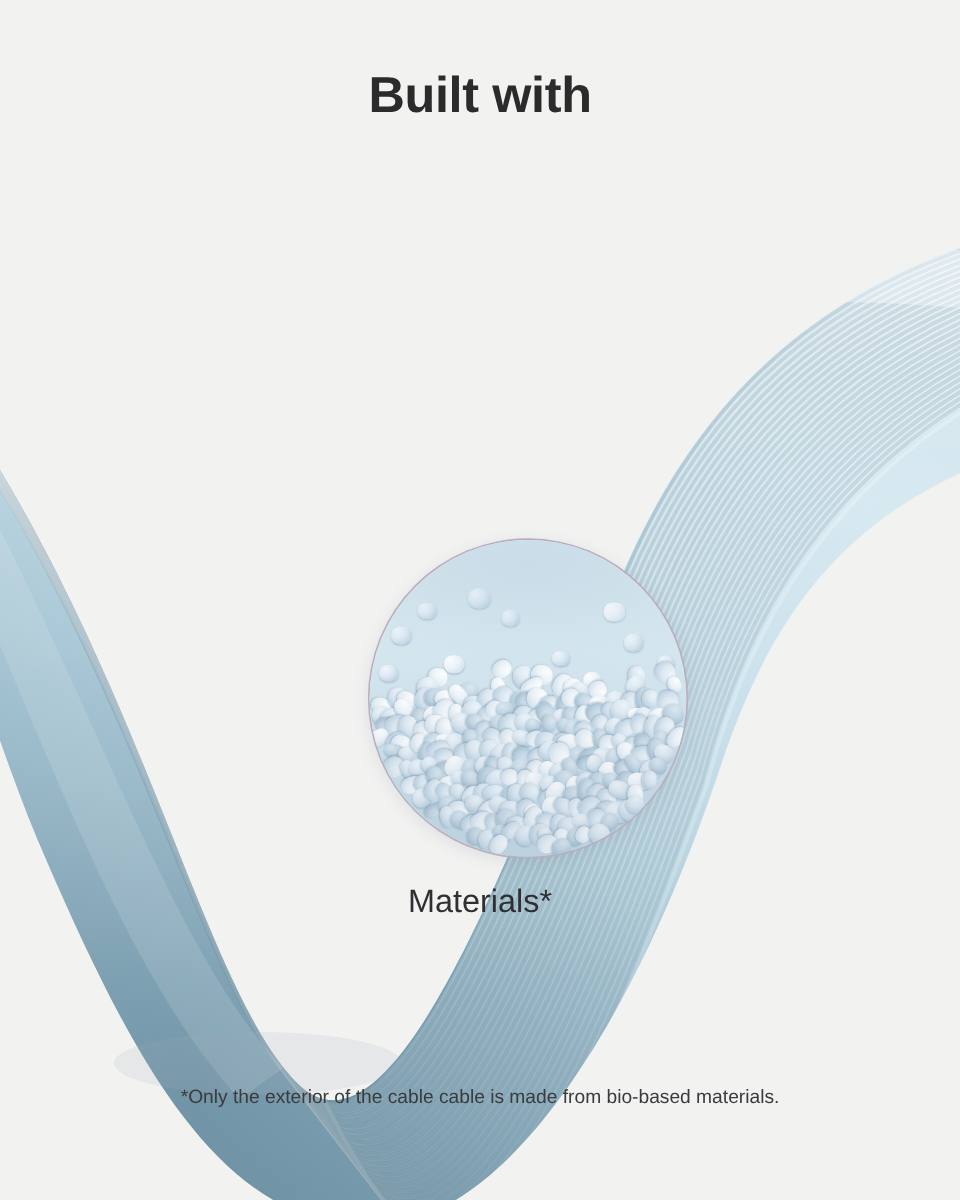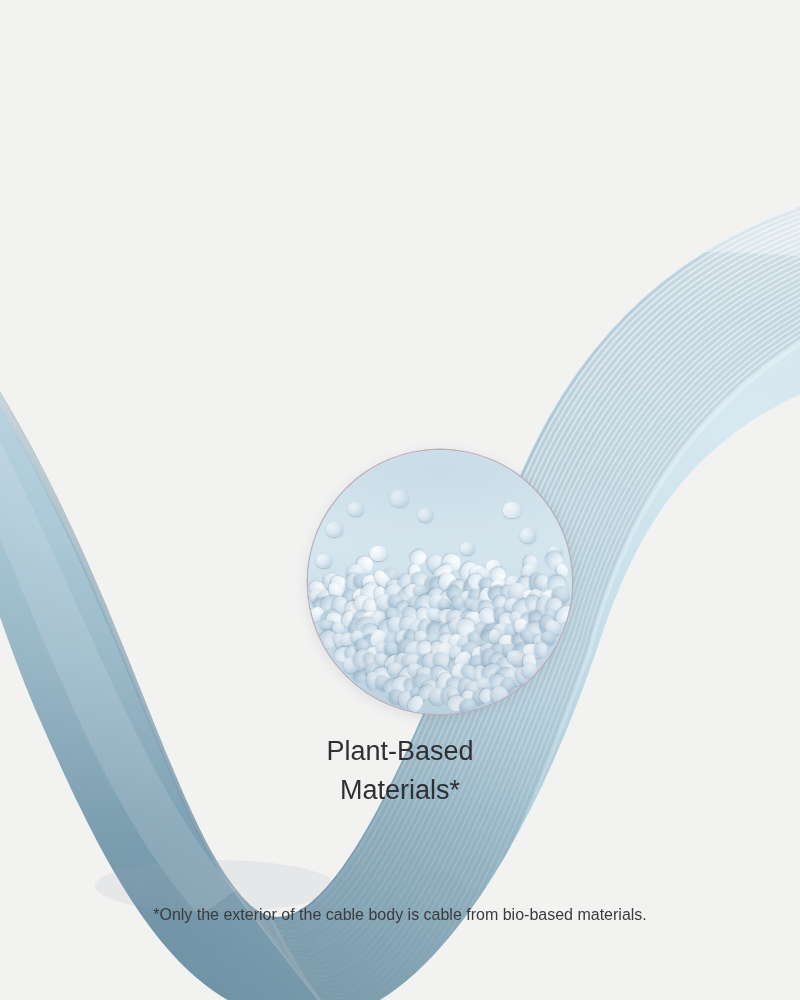--- a/index.html
+++ b/index.html
@@ -238,20 +238,21 @@
 
       <path d="M 470,230 C 560,196 690,196 860,214 L 860,262 C 690,244 570,248 486,286 Z" fill="#ffffff" opacity="0.34"></path>
 
       <path d="M -40,366 C 70,560 140,790 236,890 L 200,916 C 96,806 24,580 -60,400 Z" fill="#ffffff" opacity="0.13"></path>
     </g>
 
     <ellipse cx="215" cy="886" rx="120" ry="26" fill="#9fb1b9" opacity="0.16"></ellipse>
   </svg>
 
   <div id="heading">
+    <span class="hline">Built with</span>
   </div>
 
   <div id="pellet-circle">
     <div id="pellet-bed">
         <div class="nurdle" style="left: 18px; top: 72px; width: 17px; height: 15px;"></div>
         <div class="nurdle" style="left: 40px; top: 52px; width: 16px; height: 14px;"></div>
         <div class="nurdle" style="left: 82px; top: 40px; width: 19px; height: 17px;"></div>
         <div class="nurdle" style="left: 110px; top: 58px; width: 15px; height: 14px;"></div>
         <div class="nurdle lt" style="left: 195px; top: 52px; width: 18px; height: 16px;"></div>
         <div class="nurdle" style="left: 212px; top: 78px; width: 16px; height: 15px;"></div>
@@ -496,21 +497,20 @@
         <div class="nurdle lt" style="left: 171.117px; top: 239.527px; width: 14.2212px; height: 11.5897px; transform: rotate(119deg);"></div>
         <div class="nurdle" style="left: 183.24px; top: 236.924px; width: 17.8075px; height: 16.6376px; transform: rotate(57deg);"></div>
         <div class="nurdle lt" style="left: 98.7126px; top: 247.227px; width: 16.8605px; height: 13.3355px; transform: rotate(126deg);"></div>
         <div class="nurdle lt" style="left: 140.05px; top: 246.271px; width: 16.8795px; height: 14.8904px; transform: rotate(166deg);"></div>
         <div class="nurdle dk" style="left: 152.636px; top: 247.673px; width: 13.7782px; height: 15.6374px; transform: rotate(60deg);"></div>
       </div>
     <div id="pellet-shade"></div>
   </div>
 
   <div id="caption">
-    <span class="cline">Plant-Based</span>
     <span class="cline">Materials*</span>
   </div>
 
   <div id="footnote">
-    <span class="fline">*Only the exterior of the cable body is cable from bio-based materials.</span>
+    <span class="fline">*Only the exterior of the cable cable is made from bio-based materials.</span>
   </div>
 
 </div>
 
 </body></html>

